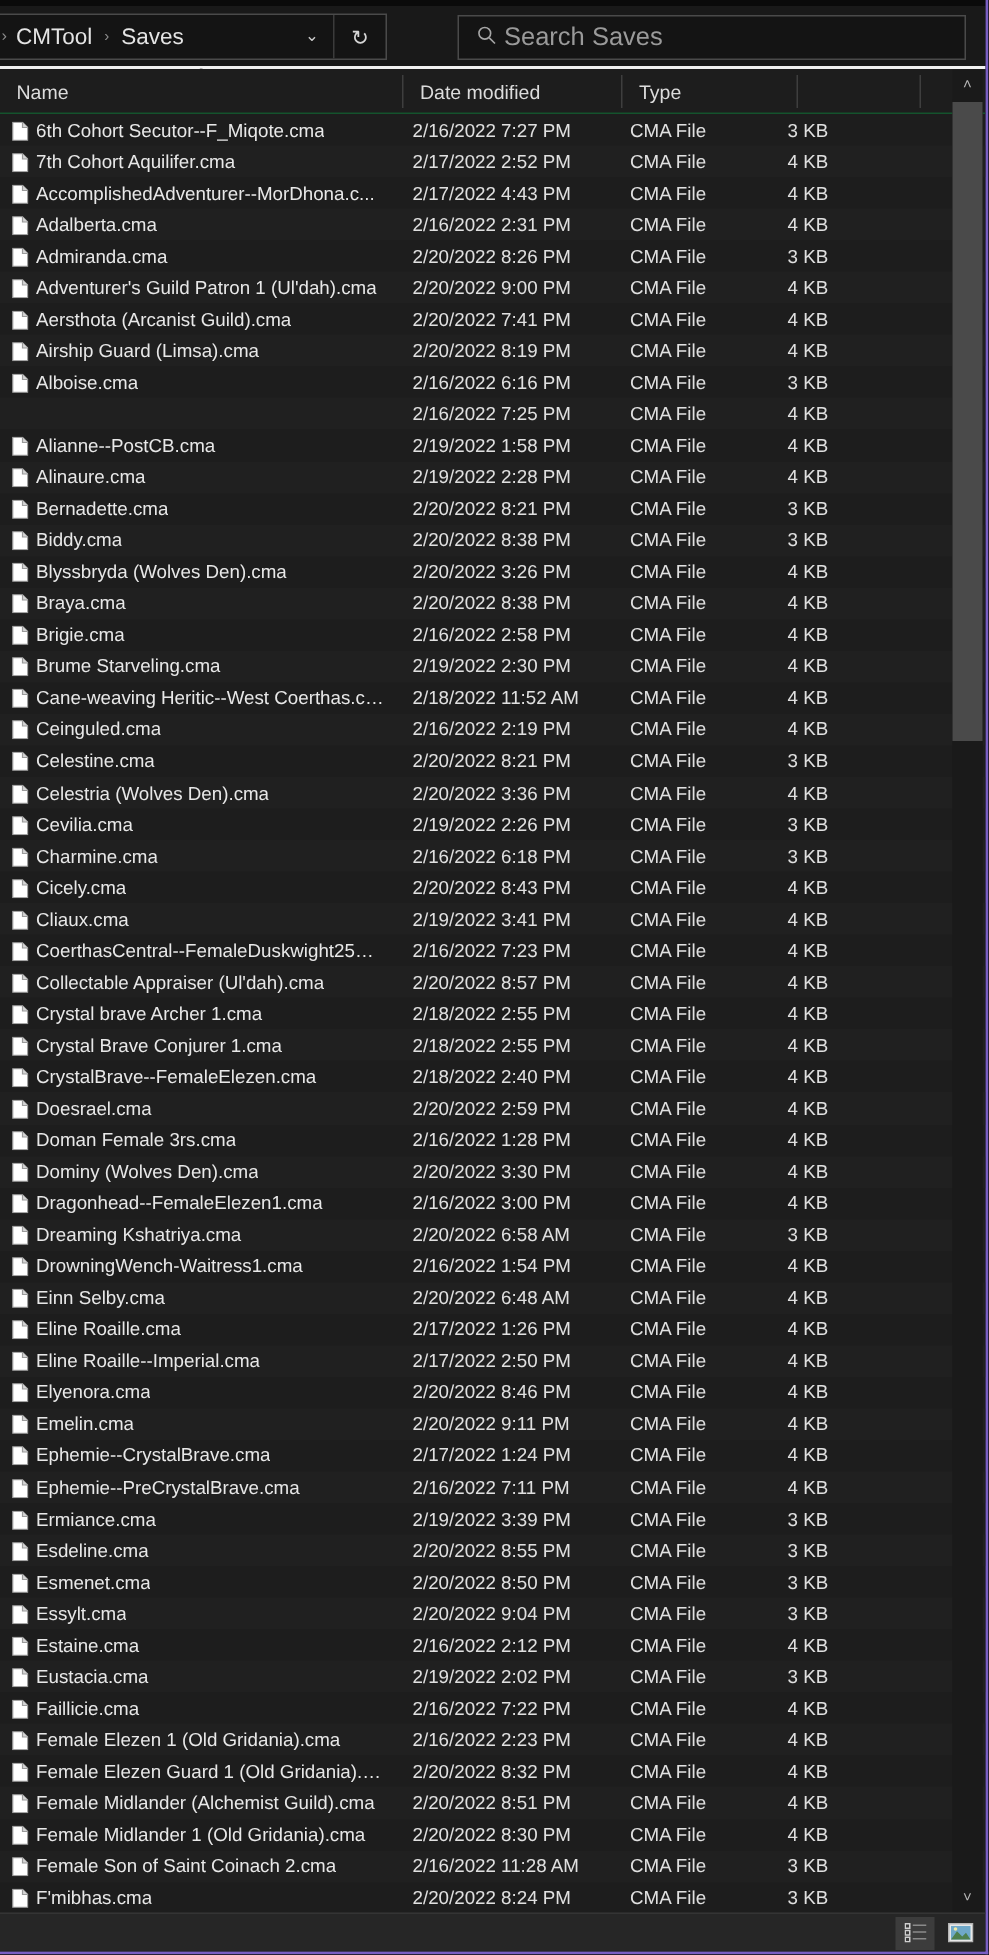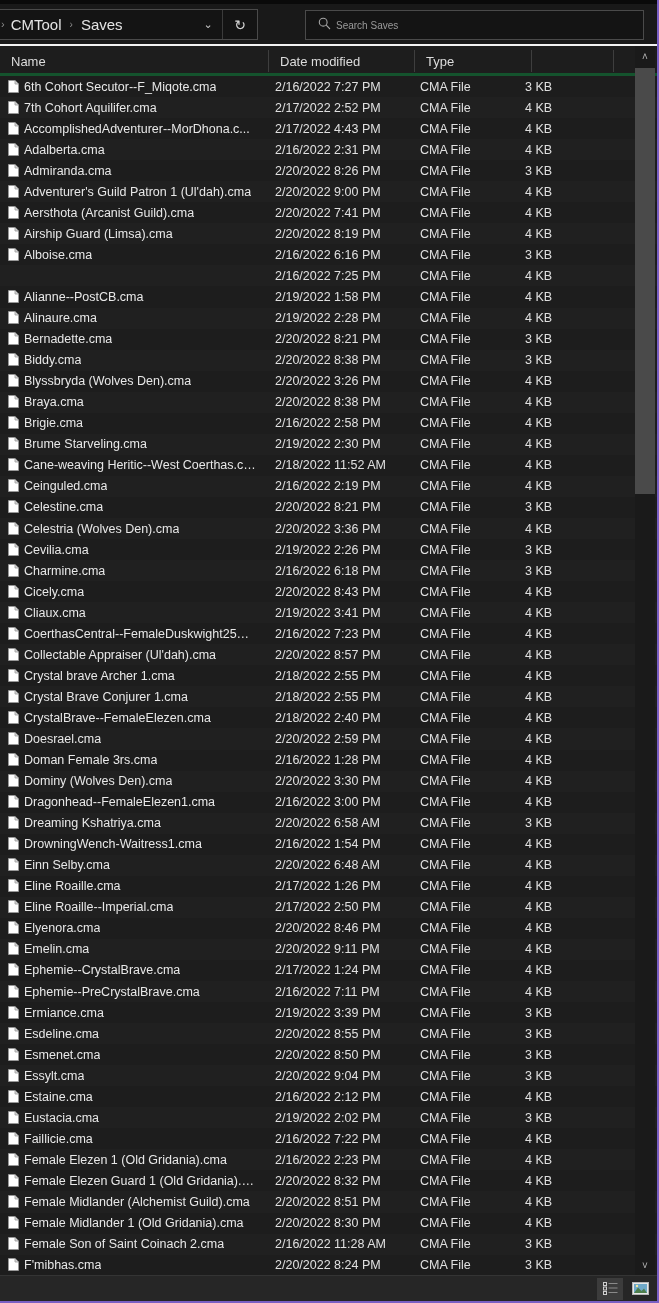--- a/index.html
+++ b/index.html
@@ -65,34 +65,34 @@
     width:339px; height:30px;
     border:1px solid #4a4a4a;
     background:#141414;
     display:flex; align-items:center;
   }
   .search-icon{
     width:30px; text-align:center; color:#a5a5a5; font-size:13px;
     padding-left:6px;
   }
   .search-ph{
-    color:#9a9a9a; font-size:10px;
+    color:#9a9a9a; font-size:17px;
   }
 
   
   .sep-white{
     position:absolute; left:0; top:44px; width:657px; height:2px;
     background:#f2f2f2;
   }
 
   
   .colheader{
     position:absolute; left:0; top:46px; width:657px; height:30px;
     background:#1d1d1d;
-    border-bottom:3px solid #14532d;
+    border-bottom:1px solid #14532d;
   }
   .col{
     position:absolute; top:0; height:30px;
     display:flex; align-items:center;
     color:#dcdcdc; font-size:13px;
   }
   .col .lbl{ padding-left:11px; }
   .coldiv{
     position:absolute; top:4px; width:1px; height:22px; background:#3e3e3e;
   }
@@ -109,21 +109,21 @@
   }
   .row{
     position:relative;
     height:21.05px;
     display:flex; align-items:center;
     white-space:nowrap;
   }
   .row.alt{ background:#202020; }
   .c-name{
     position:absolute; left:0; width:266px;
-    display:flex; align-items:flex-start; overflow:hidden;
+    display:flex; align-items:flex-end; overflow:hidden;
   }
   .fileicon{
     width:22px; min-width:22px; display:flex; justify-content:center;
     padding-left:4px;
   }
   .fileicon svg{ display:block; }
   .namelbl{
     color:#e8e8e8; font-size:12.5px;
     overflow:hidden; text-overflow:ellipsis; white-space:nowrap;
     padding-left:2px; max-width:234px;

